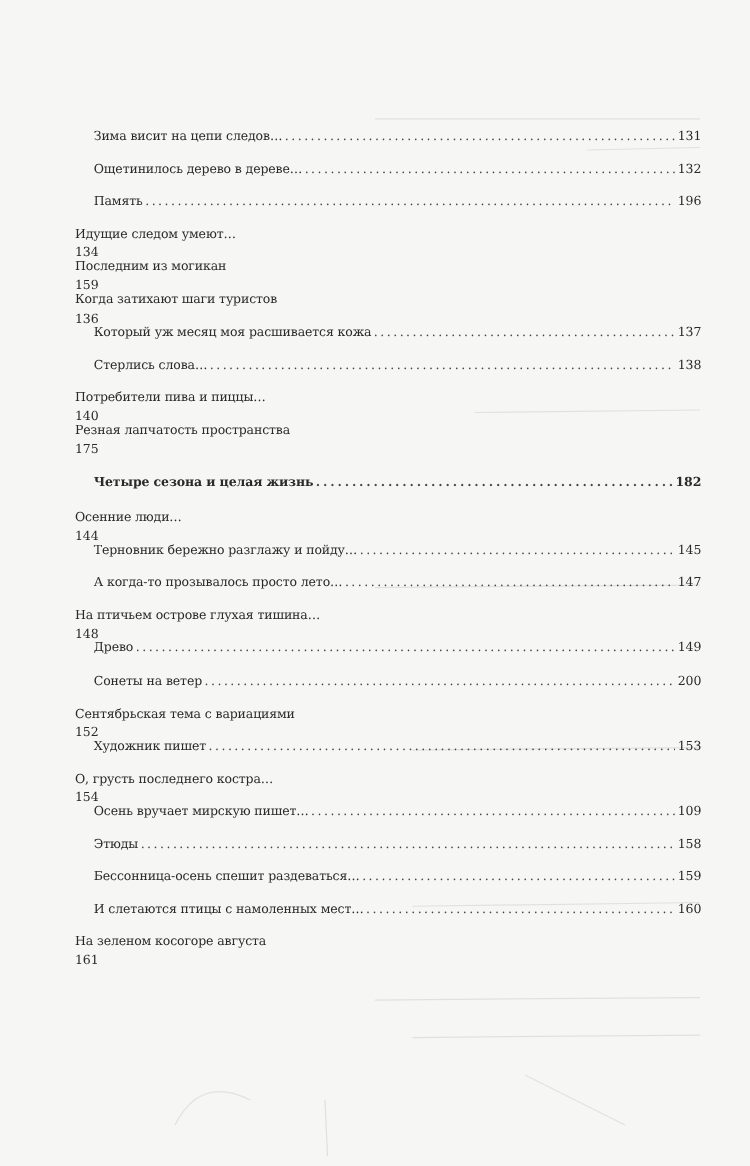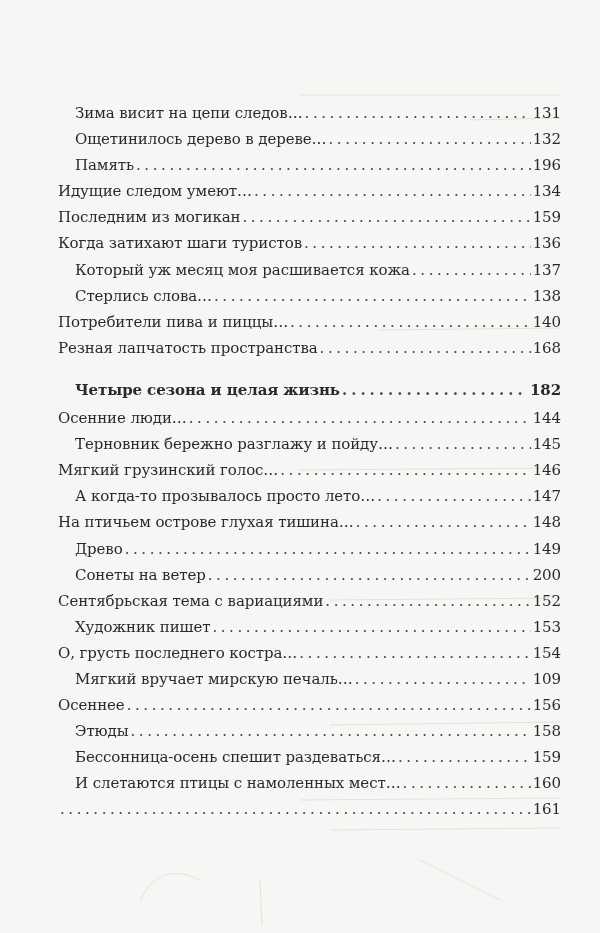--- a/index.html
+++ b/index.html
@@ -13,25 +13,25 @@
   .bleed {
     position: absolute; left: 0; top: 0; width: 600px; height: 933px;
     pointer-events: none;
   }
   .toc {
     position: absolute; left: 35px; top: 104px; width: 526px;
   }
   .row {
     display: flex; align-items: baseline;
     height: 26.1px;
-    font-size: 15px;
+    font-size: 10px;
     letter-spacing: -0.1px;
   }
   .row.l0 { padding-left: 0; font-weight: bold; margin-top: 16px; margin-bottom: 2px; margin-left: 40px; }
-  .row.l1 { padding-left: 23px; }
+  .row.l1 { padding-left: 23px; flex-direction: column; }
   .row.l2 { padding-left: 40px; }
   .row .title { white-space: nowrap; }
   .row .dots {
     flex: 1; overflow: hidden; white-space: nowrap;
     margin: 0 2px; color: #444;
     letter-spacing: 2.6px;
   }
   .row .dots::before {
     content: ". . . . . . . . . . . . . . . . . . . . . . . . . . . . . . . . . . . . . . . . . . . . . . . . . . . . . . . . . . . . . . . . . . . . . . . . . . . . . . . . . . . . . . . . . . . . . . . . . . . . . . . . . . . . . . . . . . . . . . . . .";
     letter-spacing: -0.6px;
@@ -99,41 +99,36 @@
       <span class="page">138</span>
     </div>
     <div class="row l1">
       <span class="title">Потребители пива и пиццы…</span>
       <span class="dots"></span>
       <span class="page">140</span>
     </div>
     <div class="row l1">
       <span class="title">Резная лапчатость пространства</span>
       <span class="dots"></span>
-      <span class="page">168</span>
+      <span class="page">175</span>
     </div>
     <div class="row l0">
       <span class="title">Четыре сезона и целая жизнь</span>
       <span class="dots"></span>
       <span class="page">182</span>
     </div>
     <div class="row l1">
       <span class="title">Осенние люди…</span>
       <span class="dots"></span>
       <span class="page">144</span>
     </div>
     <div class="row l2">
       <span class="title">Терновник бережно разглажу и пойду…</span>
       <span class="dots"></span>
       <span class="page">145</span>
-    </div>
-    <div class="row l1">
-      <span class="title">Мягкий грузинский голос…</span>
-      <span class="dots"></span>
-      <span class="page">146</span>
     </div>
     <div class="row l2">
       <span class="title">А когда-то прозывалось просто лето…</span>
       <span class="dots"></span>
       <span class="page">147</span>
     </div>
     <div class="row l1">
       <span class="title">На птичьем острове глухая тишина…</span>
       <span class="dots"></span>
       <span class="page">148</span>
@@ -157,41 +152,37 @@
       <span class="title">Художник пишет</span>
       <span class="dots"></span>
       <span class="page">153</span>
     </div>
     <div class="row l1">
       <span class="title">О, грусть последнего костра…</span>
       <span class="dots"></span>
       <span class="page">154</span>
     </div>
     <div class="row l2">
-      <span class="title">Мягкий вручает мирскую печаль…</span>
+      <span class="title">Осень вручает мирскую пишет…</span>
       <span class="dots"></span>
       <span class="page">109</span>
-    </div>
-    <div class="row l1">
-      <span class="title">Осеннее</span>
-      <span class="dots"></span>
-      <span class="page">156</span>
     </div>
     <div class="row l2">
       <span class="title">Этюды</span>
       <span class="dots"></span>
       <span class="page">158</span>
     </div>
     <div class="row l2">
       <span class="title">Бессонница-осень спешит раздеваться…</span>
       <span class="dots"></span>
       <span class="page">159</span>
     </div>
     <div class="row l2">
       <span class="title">И слетаются птицы с намоленных мест…</span>
       <span class="dots"></span>
       <span class="page">160</span>
     </div>
     <div class="row l1">
+      <span class="title">На зеленом косогоре августа</span>
       <span class="dots"></span>
       <span class="page">161</span>
     </div>
   </div>
 
 </body></html>

